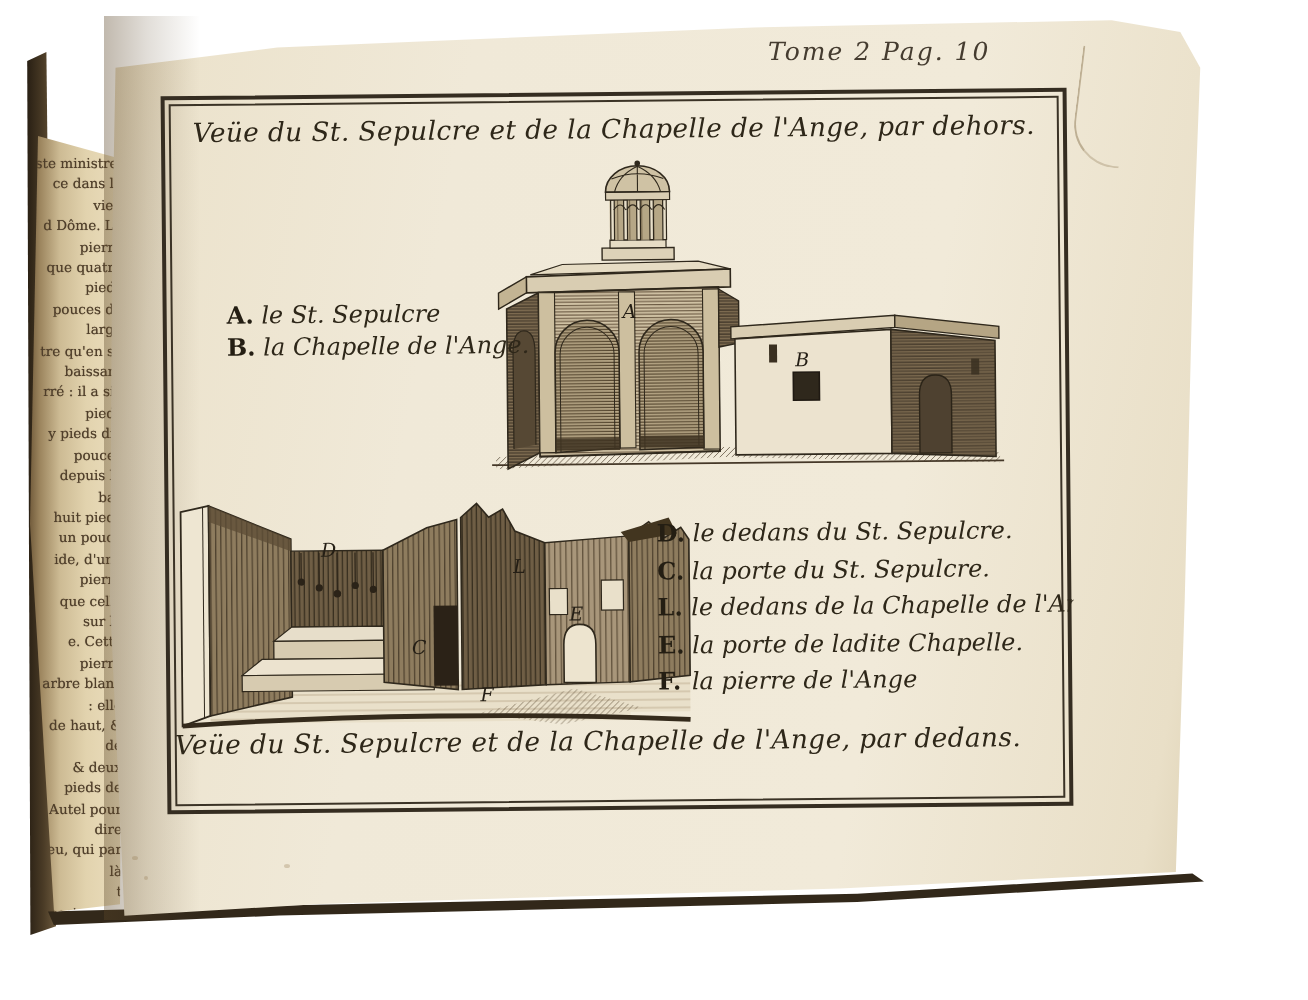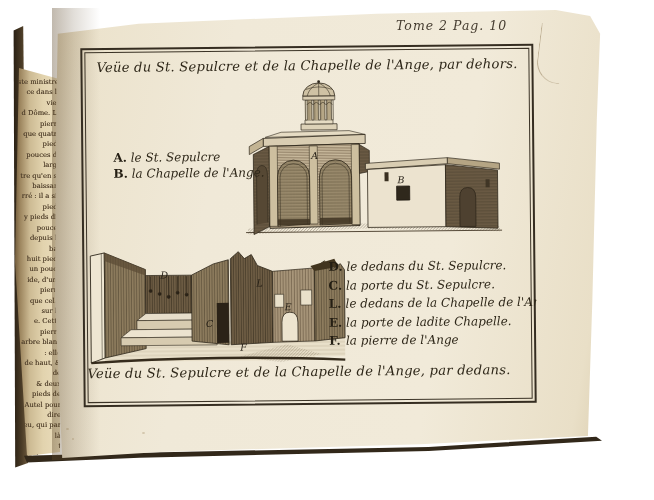--- a/index.html
+++ b/index.html
@@ -50,21 +50,21 @@
   .crease{
     position:absolute;left:538px;top:24px;width:24px;height:58px;pointer-events:none;
     border-left:1.5px solid rgba(150,130,95,.55);
     border-bottom:1px solid rgba(150,130,95,.35);
     border-bottom-left-radius:22px;transform:rotate(7deg);
   }
   .fox{position:absolute;border-radius:50%;background:rgba(140,110,70,.28);pointer-events:none;}
   
   .page-header{
     position:absolute;left:384px;top:18px;width:150px;
-    font-style:italic;font-size:12.5px;letter-spacing:1px;color:#453c30;margin-left:12px;
+    font-style:italic;font-size:12.5px;letter-spacing:1px;color:#453c30;
   }
   
   .frame{
     position:absolute;left:82px;top:46px;width:449px;height:355px;
     border:2.5px solid #352d21;transform:rotate(-0.55deg);
     background:transparent;
   }
   .frame-inner{position:absolute;inset:2px;border:1px solid #3b3326;}
   .plate-title, .plate-caption{
     position:absolute;font-style:italic;font-size:13.2px;color:#2e2719;

